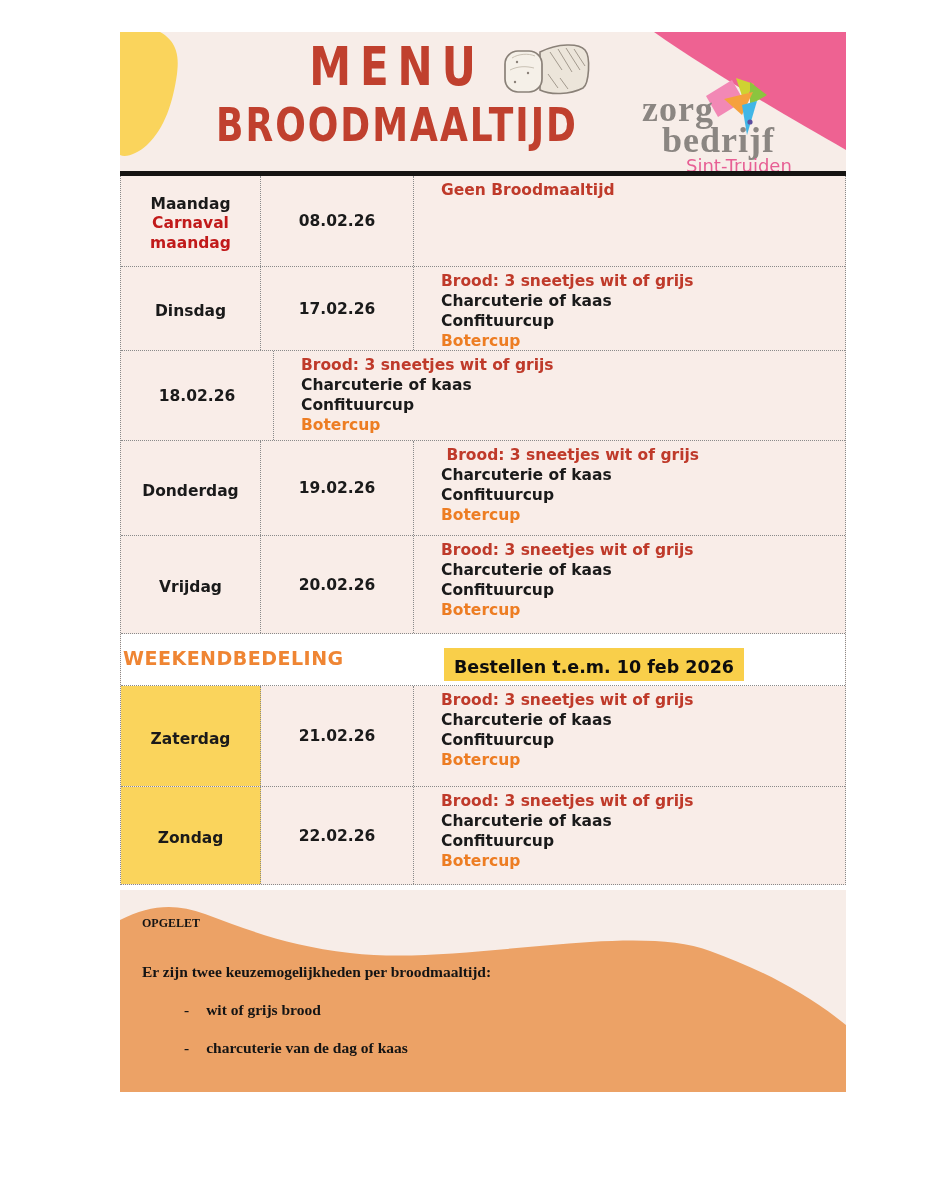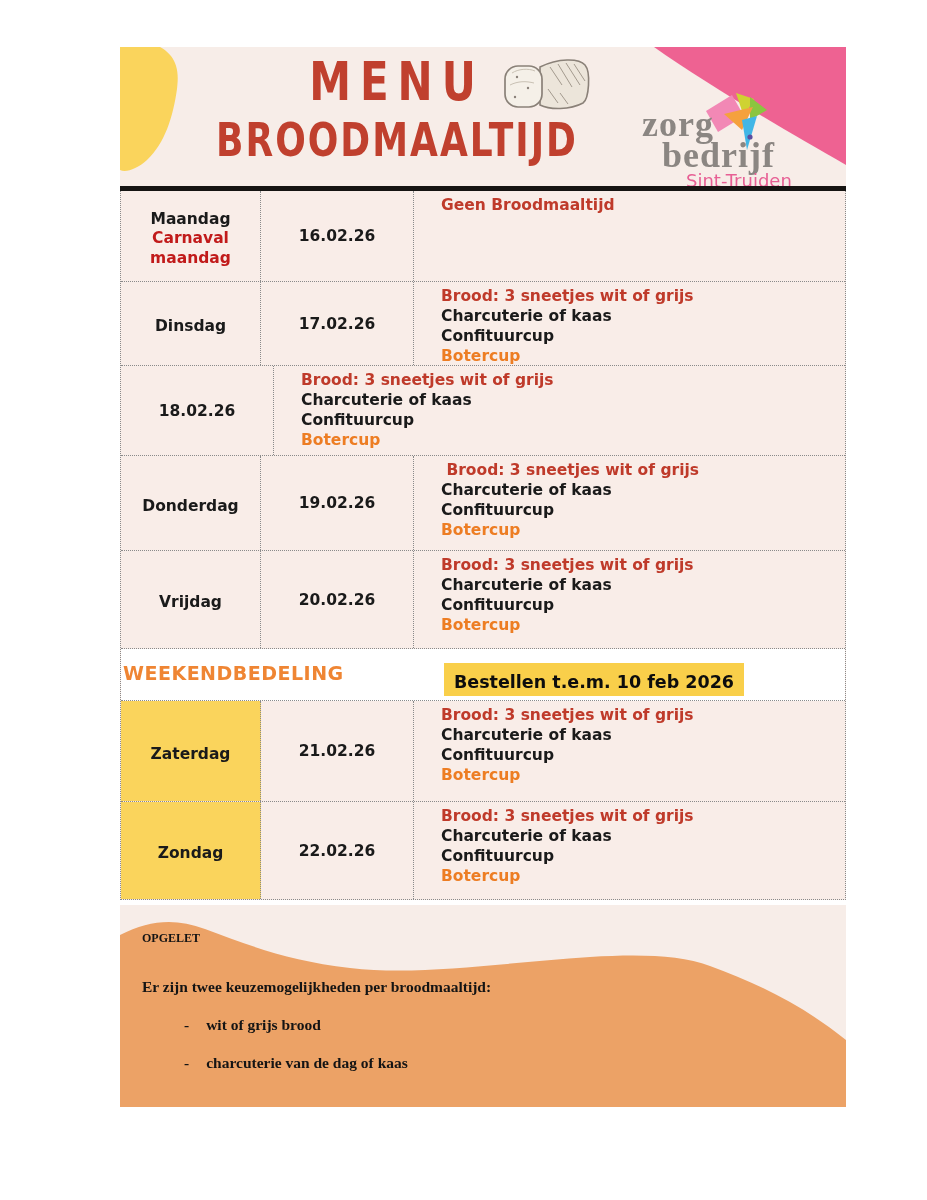--- a/index.html
+++ b/index.html
@@ -7,21 +7,21 @@
     --accent-orange:#ed7d23; --weekend-orange:#ef8533;
     --highlight-yellow:#f9cf4a; --day-yellow:#fad45c;
     --pink:#ee6292; --wave-orange:#eca266;
     --panel-bg:#f7ede8; --cell-bg:#f9ede8;
     --logo-gray:#8b8682; --logo-pink:#e75f94;
     --border-gray:#8a8a8a; --text-black:#1a1a1a;
   }
   *{margin:0;padding:0;box-sizing:border-box;}
   body{background:#e9e9e9;font-family:"DejaVu Sans","Liberation Sans",sans-serif;}
   .page{position:relative;width:927px;height:1200px;background:#ffffff;margin:0 auto;overflow:hidden;}
-  .content{position:absolute;left:120px;top:47px;width:726px;}
+  .content{position:absolute;left:120px;top:32px;width:726px;}
 
   
   .band{position:relative;height:139px;background:var(--panel-bg);overflow:hidden;}
   .blob{position:absolute;left:0;top:0;width:62px;height:128px;}
   .swoosh{position:absolute;right:0;top:0;width:200px;height:118px;}
   .title{position:absolute;left:72px;top:4px;width:410px;text-align:center;
          color:var(--title-red);font-weight:bold;transform:scaleY(1.28);transform-origin:top center;}
   .title .t1{font-size:42px;line-height:47px;letter-spacing:9px;}
   .title .t2{font-size:36px;line-height:46px;letter-spacing:2px;}
   .bread{position:absolute;left:380px;top:8px;width:92px;height:58px;}
@@ -112,21 +112,21 @@
 
     <div class="black-bar"></div>
 
     <div class="menu-table">
 
       <div class="row r0">
         <div class="cell day">
           <div class="day-name">Maandag</div>
           <div class="day-note">Carnaval maandag</div>
         </div>
-        <div class="cell date">16.02.26</div>
+        <div class="cell date">08.02.26</div>
         <div class="cell menu">
           <div class="ml c-red">Geen Broodmaaltijd</div>
         </div>
       </div>
 
       <div class="row r1">
         <div class="cell day">
           <div class="day-name">Dinsdag</div>
         </div>
         <div class="cell date">17.02.26</div>

